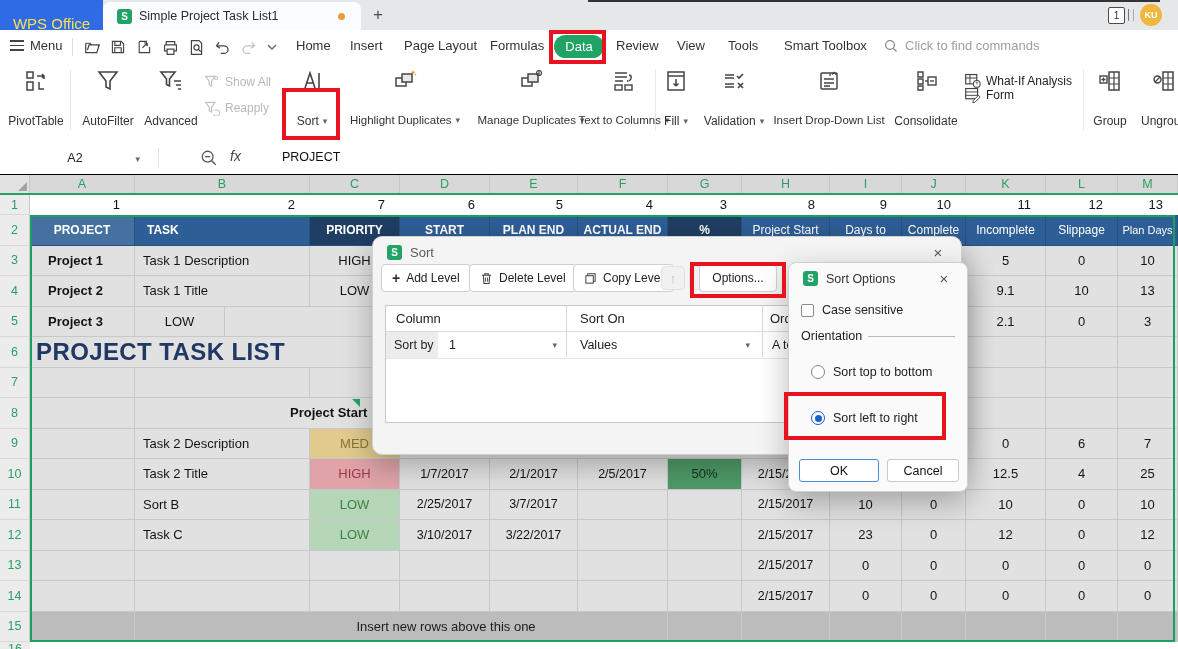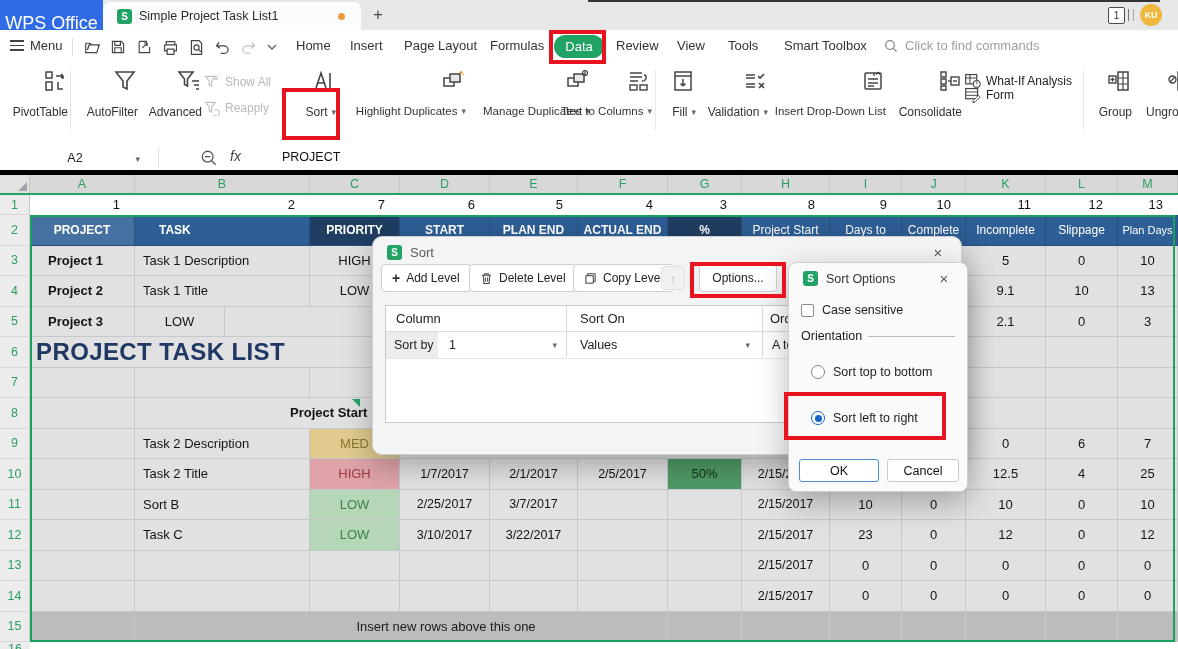--- a/index.html
+++ b/index.html
@@ -1,22 +1,22 @@
 <!DOCTYPE html>
 <html><head>
 <meta charset="utf-8">
 <style>
   html,body{margin:0;padding:0}
   body{width:1178px;height:649px;overflow:hidden;position:relative;background:#fff;
        font-family:"Liberation Sans",sans-serif;-webkit-font-smoothing:antialiased;color:#222}
   svg{display:block}
   
   #titlebar{position:absolute;left:0;top:0;width:1178px;height:30px;background:#e6e7e9}
-  #wps-tab{position:absolute;left:0;top:0;width:103px;height:46px;background:#2f6be4;color:#ffffff;
-           font-size:18px;display:flex;align-items:center;justify-content:center}
+  #wps-tab{position:absolute;left:0;top:0;width:103px;height:46px;background:#2f6be4;color:#fde047;
+           font-size:15px;display:flex;align-items:center;justify-content:center}
   #doc-tab{position:absolute;left:103px;top:2px;width:258px;height:28px;background:#fbfcfd;
            border-radius:7px 7px 0 0;display:flex;align-items:center;gap:7px;padding-left:14px;box-sizing:border-box}
   .s-logo{width:15px;height:15px;background:#21a366;border-radius:3px;color:#fff;font-size:10px;
           font-weight:bold;display:flex;align-items:center;justify-content:center;flex:0 0 auto}
   #doc-title{font-size:12.5px;color:#2b2b2b;white-space:nowrap}
   #unsaved-dot{position:absolute;left:338px;top:13px;width:7px;height:7px;border-radius:50%;background:#eb9d3c}
   #newtab-btn{position:absolute;left:366px;top:3px;width:24px;height:24px;display:flex;align-items:center;
               justify-content:center;font-size:17px;color:#4a4a4a}
   #top-dark-strip{position:absolute;left:588px;top:0;width:572px;height:2px;background:#333}
   #win-count{position:absolute;left:1108px;top:7px;width:15px;height:15px;border:1.5px solid #4a4a4a;border-radius:2px;
@@ -31,30 +31,30 @@
   .hamb i{display:block;height:1.6px;background:#444}
   .mb-sep{position:absolute;left:72px;top:8px;width:1px;height:18px;background:#e0e0e0}
   .mb-ic{position:absolute;top:7px;width:20px;height:20px;display:flex;align-items:center;justify-content:center}
   .mtab{position:absolute;top:8px;font-size:13px;color:#333;white-space:nowrap}
   #data-pill{position:absolute;left:554px;top:5px;width:50px;height:23px;background:#21a366;border-radius:12px;
              color:#fff;font-size:13px;display:flex;align-items:center;justify-content:center}
   #cmd-search{position:absolute;left:884px;top:8px;display:flex;align-items:center;gap:7px;font-size:13px;color:#9aa0a6}
   
   #ribbon{position:absolute;left:0;top:64px;width:1178px;height:78px;background:#fff;border-bottom:1px solid #e2e3e5}
   .rsep{position:absolute;top:6px;width:1px;height:60px;background:#e8e8e8}
-  .ritem{position:absolute;top:4px;display:flex;flex-direction:column;align-items:flex-end;gap:11px;
+  .ritem{position:absolute;top:4px;display:flex;flex-direction:column;align-items:center;gap:20px;
          font-size:12px;color:#333;white-space:nowrap}
   .ritem .lbl{display:flex;align-items:center;gap:2px}
   .ritem.small-lbl{font-size:11.5px}
   .two-line{text-align:center;line-height:13px}
   .stacked{position:absolute;display:flex;align-items:center;gap:5px;font-size:12px;white-space:nowrap}
   .gray{color:#b9b9b9}
   .caret{font-size:9px;color:#666;margin-left:2px}
   
-  #fbar{position:absolute;left:0;top:142px;width:1178px;height:33px;background:#fff;border-bottom:5px solid #000000;box-sizing:border-box}
+  #fbar{position:absolute;left:0;top:142px;width:1178px;height:33px;background:#fff;border-bottom:1px solid #000000;box-sizing:border-box}
   #namebox{position:absolute;left:0;top:0;width:150px;height:32px;display:flex;align-items:center;justify-content:center;
            font-size:12.5px;color:#222}
   #namebox .caret{position:absolute;right:10px;top:12px}
   .fsep{position:absolute;left:158px;top:6px;width:1px;height:20px;background:#e3e3e3}
   #fx-lbl{position:absolute;left:230px;top:6px;font-size:14px;font-style:italic;color:#444}
   #fvalue{position:absolute;left:282px;top:8px;font-size:12.5px;color:#111}
   
   #grid{position:absolute;left:0;top:175px;width:1178px;height:474px;background:#f4f4f4;overflow:hidden}
   #colhead{display:flex;height:17.5px}
   #green-strip{height:2.5px;background:#21a366}
@@ -455,21 +455,21 @@
     <div class="c wI">9</div>
     <div class="c wJ">10</div>
     <div class="c wK">11</div>
     <div class="c wL">12</div>
     <div class="c wM">13</div>
   </div>
 
   <div class="gr">
     <div class="rh">2</div>
     <div class="c wA h2c h2a">PROJECT</div>
-    <div class="c wB h2c" style="justify-content:flex-start;padding-left:24px">TASK</div>
+    <div class="c wB h2c" style="justify-content:flex-start;padding-left:12px">TASK</div>
     <div class="c wC h2c h2d">PRIORITY</div>
     <div class="c wD h2c">START</div>
     <div class="c wE h2c">PLAN END</div>
     <div class="c wF h2c">ACTUAL END</div>
     <div class="c wG h2c h2d">%</div>
     <div class="c wH h2c h2s">Project Start</div>
     <div class="c wI h2c h2s">Days to</div>
     <div class="c wJ h2c h2s">Complete</div>
     <div class="c wK h2c h2s">Incomplete</div>
     <div class="c wL h2c h2s">Slippage</div>

